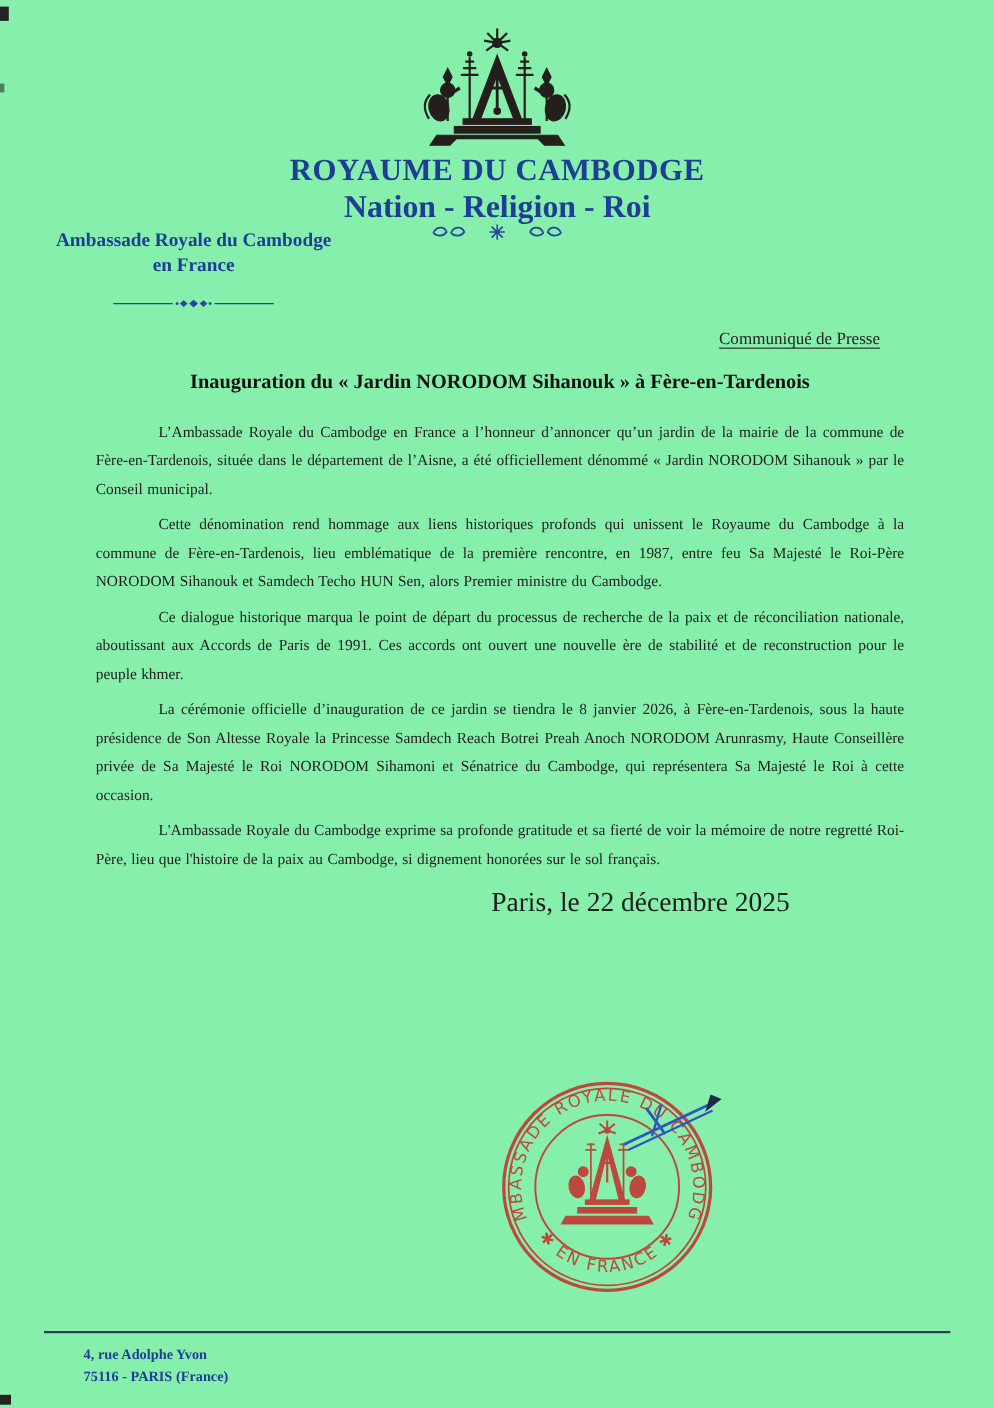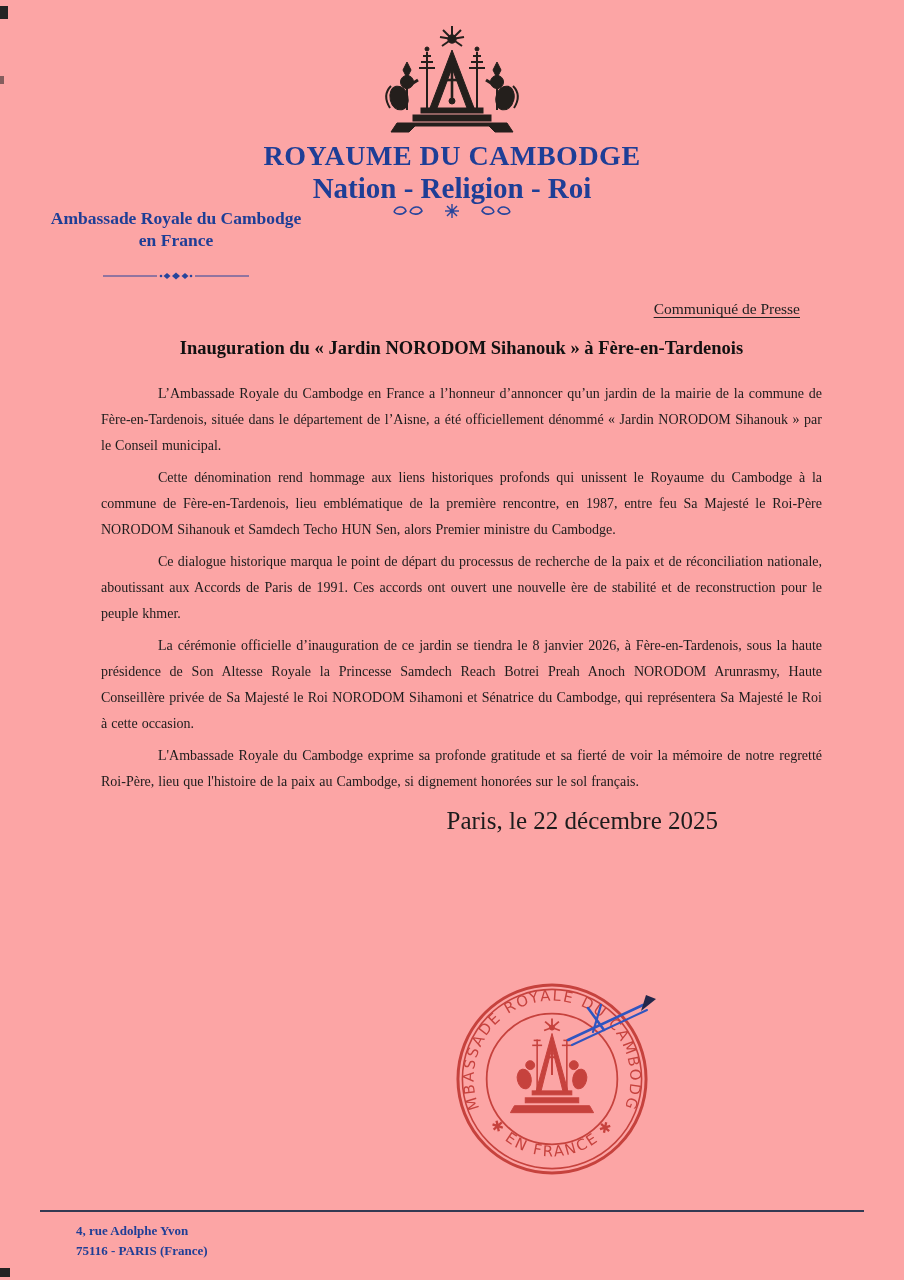--- a/index.html
+++ b/index.html
@@ -2,21 +2,21 @@
 <html lang="fr"><head>
 <meta charset="utf-8">
 <style>
   * { margin: 0; padding: 0; box-sizing: border-box; }
   html, body { background: #e8e8e8; }
   .page {
     position: relative;
     width: 904px;
     height: 1280px;
     margin: 0 auto;
-    background: #fca5a5;
+    background: #86efac;
     overflow: hidden;
     font-family: "Liberation Serif", "DejaVu Serif", serif;
     color: #1c1c1c;
   }
 
   
   .emblem-wrap {
     position: absolute;
     top: 24px; left: 50%;
     transform: translateX(-50%);
@@ -63,21 +63,21 @@
   .communique {
     position: absolute;
     top: 300px; right: 104px;
     font-size: 15.5px;
     color: #222;
     text-decoration: underline;
     text-underline-offset: 3px;
   }
   .content {
     position: absolute;
-    top: 338px; left: 101px; right: 82px;
+    top: 338px; left: 87px; right: 82px;
   }
   .doc-title {
     text-align: center;
     font-weight: 700;
     font-size: 18.5px;
     margin-bottom: 22px;
     color: #111;
   }
   .content p.body-par {
     font-size: 14px;

